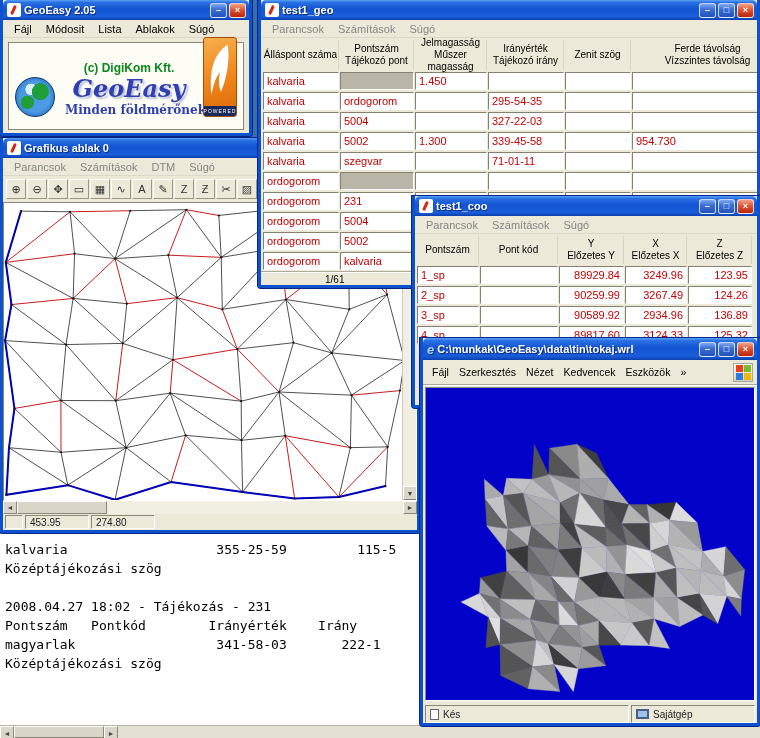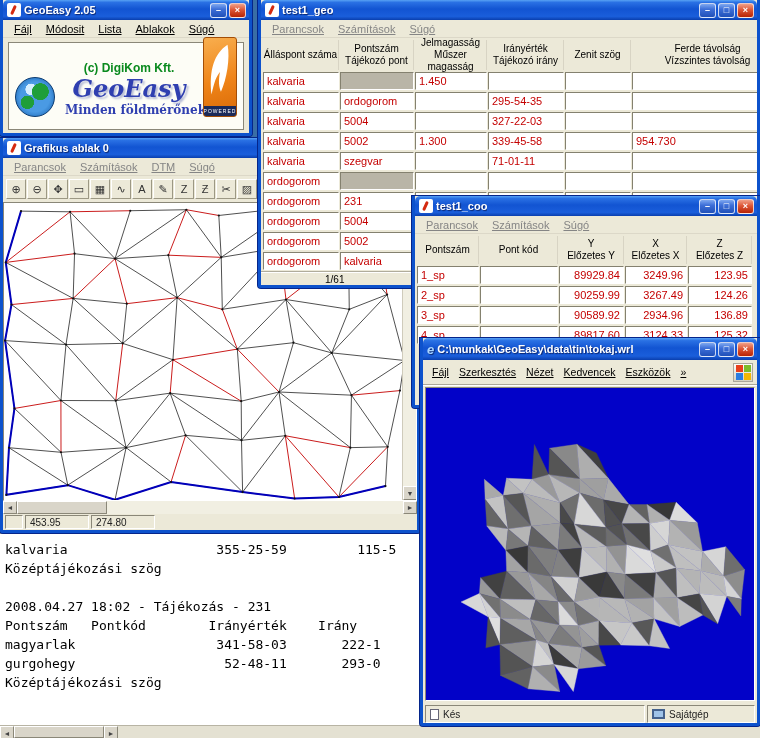--- a/index.html
+++ b/index.html
@@ -17,21 +17,21 @@
             color:#fff;font-size:11px;font-weight:bold;text-shadow:1px 1px 1px rgba(0,0,40,.6);}
   .titlebar .title{white-space:nowrap;overflow:hidden;}
   .tb-btns{margin-left:auto;display:flex;gap:2px;flex:none;}
   .tbtn{width:17px;height:15px;border-radius:3px;border:1px solid rgba(255,255,255,.75);
         display:flex;align-items:center;justify-content:center;font-size:9px;font-weight:bold;
         color:#fff;text-shadow:none;line-height:1;}
   .tbtn.min,.tbtn.max{background:linear-gradient(180deg,#7FA8F0 0%,#3D6FD8 40%,#2050B8 100%);}
   .tbtn.close{background:linear-gradient(180deg,#F0A088 0%,#DD5636 45%,#B72304 100%);}
   .menubar{height:18px;flex:none;display:flex;align-items:center;padding:0 4px;font-size:11px;
            background:#ECE9D8;border-bottom:1px solid #DCD8C8;color:#000;}
-  .mi{padding:1px 7px;white-space:nowrap;text-decoration:underline;}
+  .mi{padding:1px 7px;white-space:nowrap;}
   .dim .mi{color:#858585;}
   .tk-icon{width:14px;height:14px;background:#fff;border-radius:2px;position:relative;flex:none;}
   .tk-icon i{position:absolute;left:5px;top:2px;width:3px;height:10px;background:#D42A10;
              border-radius:2px;transform:rotate(24deg);display:block;}
 
   
   #win-geoeasy{left:0;top:0;width:252px;height:136px;z-index:2;}
   .logo-panel{margin:4px 5px;height:88px;background:#FDFDF6;border:1px solid #8A8778;
               display:flex;align-items:flex-end;padding:12px 6px;gap:16px;}
   .globe{width:40px;height:40px;border-radius:50%;flex:none;border:1px solid #0A3A70;
@@ -118,21 +118,21 @@
   .winlogo i{display:block;}
   .winlogo .w1{background:#E8401C;}.winlogo .w2{background:#7CBC2A;}
   .winlogo .w3{background:#2A7DE0;}.winlogo .w4{background:#F2B705;}
   .vrml-view{flex:1;margin:2px;border:1px solid;border-color:#8A8778 #FFF #FFF #8A8778;
              background:#0202C8;position:relative;overflow:hidden;}
   .vrml-view svg{position:absolute;left:0;top:0;width:100%;height:100%;display:block;}
   .vstatus{height:20px;flex:none;display:flex;gap:2px;padding:2px;background:#ECE9D8;}
   .vpanel{border:1px solid;border-color:#8A8778 #FFF #FFF #8A8778;display:flex;align-items:center;
           gap:4px;padding:8px 4px;font-size:10px;color:#222;white-space:nowrap;overflow:hidden;}
   .vpanel.left{flex:1;}
-  .vpanel.right{width:108px;flex:none;}
+  .vpanel.right{width:124px;flex:none;}
   .vs-doc{width:9px;height:11px;background:#fff;border:1px solid #667;flex:none;}
   .vs-comp{width:13px;height:10px;background:#9FC3E8;border:2px solid #44618C;flex:none;}
 
   
   #console{position:absolute;left:0;top:533px;width:760px;height:205px;z-index:1;
            background:#fff;border-top:1px solid #9A9A9A;display:flex;flex-direction:column;}
   .console-text{flex:1;padding:6px 5px 0;font-family:"DejaVu Sans Mono",monospace;font-size:13px;color:#000;overflow:hidden;}
   .cline{white-space:pre;height:19px;line-height:19px;}
   .console-scroll{height:13px;flex:none;background:#E4E1D2;display:flex;border-top:1px solid #B8B4A4;}
 </style>
@@ -149,21 +149,20 @@
         <div class="cline">Középtájékozási szög</div>
 
         <div class="cline"></div>
 
         <div class="cline">2008.04.27 18:02 - Tájékozás - 231</div>
 
         <div class="cline">Pontszám   Pontkód        Irányérték    Irány</div>
 
         <div class="cline">magyarlak                  341-58-03       222-1</div>
 
-        <div class="cline">gurgohegy                   52-48-11       293-0</div>
 
         <div class="cline">Középtájékozási szög</div>
       </div>
     <div class="console-scroll">
       <div class="sb-btn">◄</div>
       <div class="sb-thumb-h"></div>
       <div class="sb-btn right">►</div>
     </div>
   </div>
 

